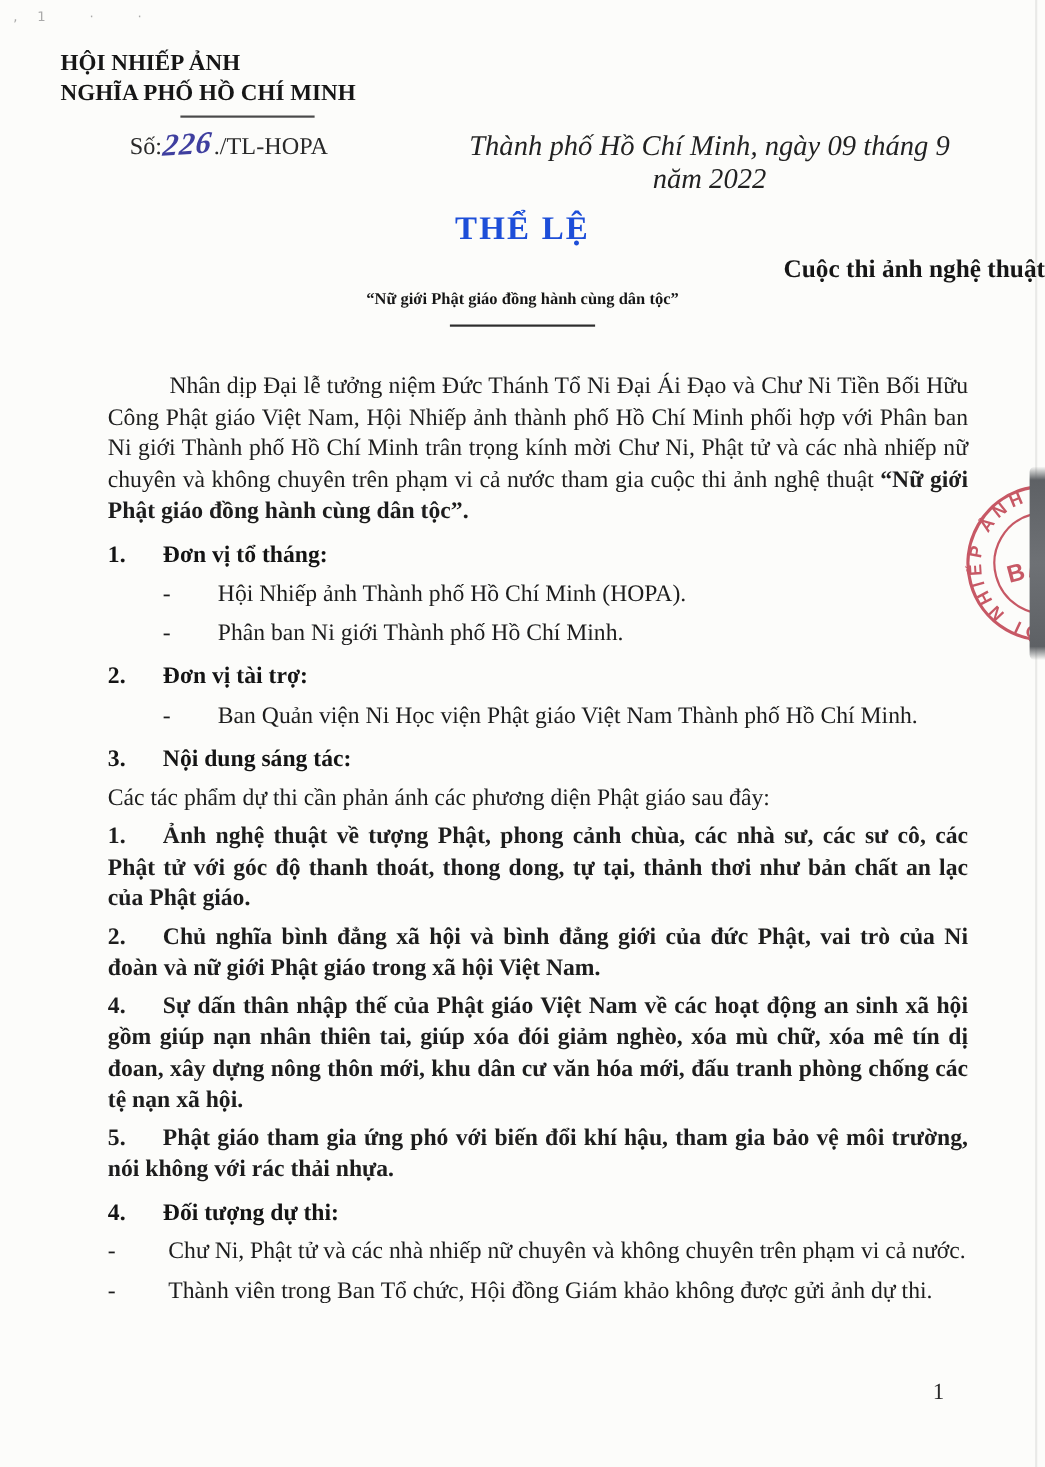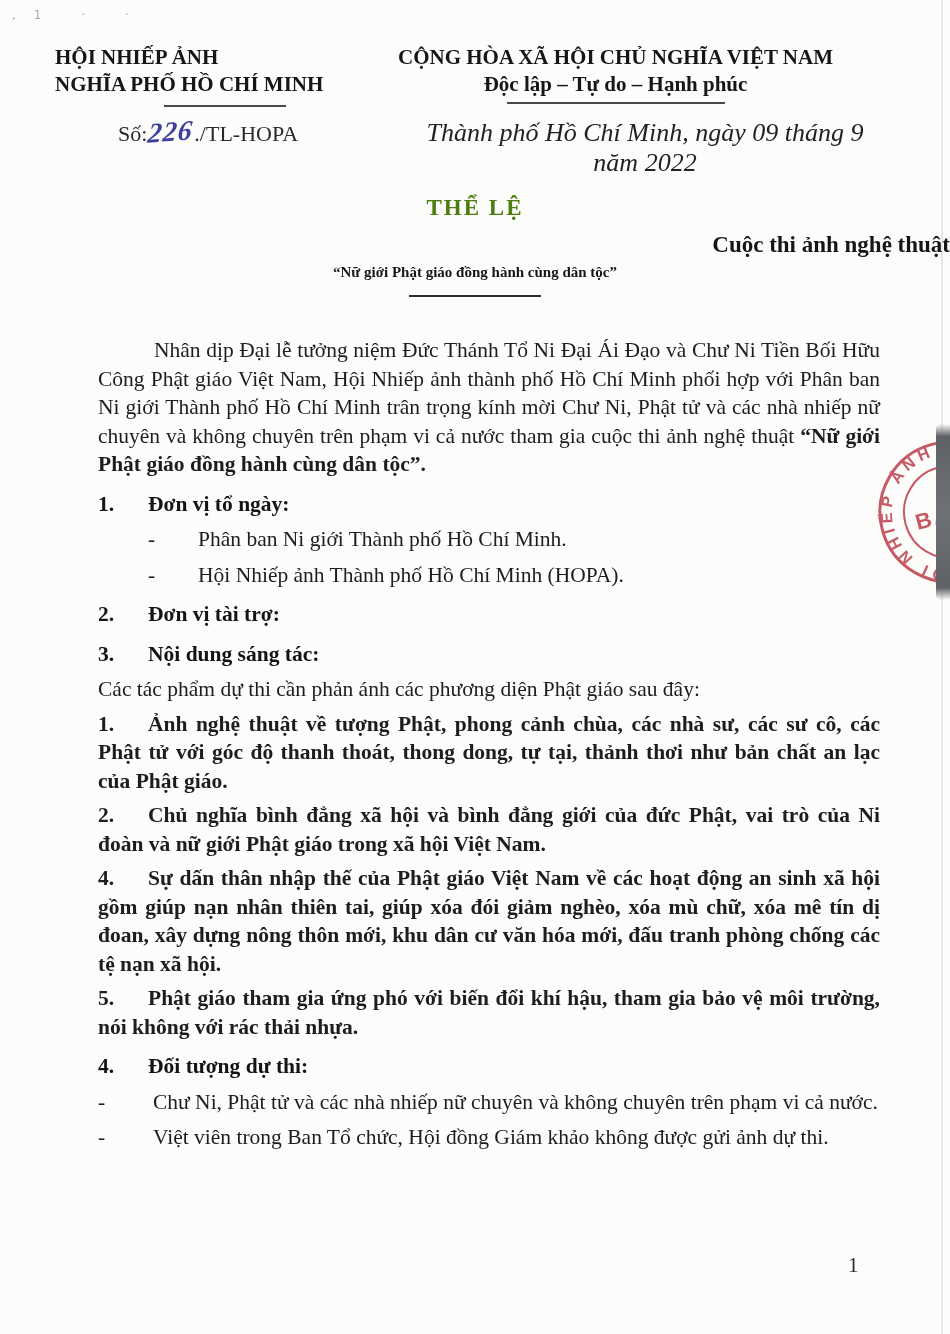--- a/index.html
+++ b/index.html
@@ -26,21 +26,21 @@
   .doc-number .hand{
     color:#3f3f9f;font-size:28px;font-style:italic;font-weight:bold;
     display:inline-block;transform:rotate(-4deg) skewX(-10deg);
     margin:0 1px;letter-spacing:1px;
   }
   .date-line{position:absolute;left:410px;top:118px;width:470px;text-align:center;
     font-size:26px;font-style:italic;color:#222;}
 
   
   .title-block{position:absolute;left:0;top:192px;width:950px;text-align:center;}
-  .title-main{font-size:23px;font-weight:bold;letter-spacing:2px;line-height:32px;color:#4d7c0f;}
+  .title-main{font-size:30px;font-weight:bold;letter-spacing:2px;line-height:32px;color:#1d4ed8;}
   .title-sub1{font-size:23px;font-weight:bold;line-height:27px;margin-top:7px;color:#161616;text-align:right;}
   .title-sub2{font-size:15px;font-weight:bold;line-height:27px;margin-top:1px;color:#161616;}
   .title-rule{width:132px;margin:9px auto 0;border-top:2px solid #2d2d2d;}
 
   
   .doc-body{
     position:absolute;left:98px;top:336px;width:782px;
     font-size:21.5px;line-height:28.5px;text-align:justify;color:#1d1d1d;
   }
   .doc-body p{margin:0;}
@@ -75,59 +75,55 @@
 
   <div class="corner-marks">,1 · ·</div>
   <div class="scan-edge-line"></div>
 
   <div class="org-block">
     <div class="h-line">HỘI NHIẾP ẢNH</div>
     <div class="h-line">NGHĨA PHỐ HỒ CHÍ MINH</div>
     <div class="org-underline"></div>
   </div>
 
-  <div class="national-block">
-    <div class="h-line1">CỘNG HÒA XÃ HỘI CHỦ NGHĨA VIỆT NAM</div>
-    <div class="h-line2">Độc lập – Tự do – Hạnh phúc</div>
-    <div class="national-underline"></div>
-  </div>
 
   <div class="doc-number">
     <span>Số:</span><span class="hand">226</span><span>./TL-HOPA</span>
   </div>
 
   <div class="date-line">Thành phố Hồ Chí Minh, ngày 09 tháng 9 năm 2022</div>
 
   <div class="title-block">
     <div class="title-main">THỂ LỆ</div>
     <div class="title-sub1">Cuộc thi ảnh nghệ thuật</div>
     <div class="title-sub2">“Nữ giới Phật giáo đồng hành cùng dân tộc”</div>
     <div class="title-rule"></div>
   </div>
 
   <div class="doc-body">
 
     <p class="intro"><span>Nhân dịp Đại lễ tưởng niệm Đức Thánh Tổ Ni Đại Ái Đạo và Chư Ni Tiền Bối Hữu Công Phật giáo Việt Nam, Hội Nhiếp ảnh thành phố Hồ Chí Minh phối hợp với Phân ban Ni giới Thành phố Hồ Chí Minh trân trọng kính mời Chư Ni, Phật tử và các nhà nhiếp nữ chuyên và không chuyên trên phạm vi cả nước tham gia cuộc thi ảnh nghệ thuật </span><b>“Nữ giới Phật giáo đồng hành cùng dân tộc”.</b></p>
 
-    <p class="sec-heading"><span class="num">1.</span><span>Đơn vị tổ ngày:</span></p>
+    <p class="sec-heading"><span class="num">1.</span><span>Đơn vị tổ tháng:</span></p>
+    <p class="dash-item"><span class="dash">-</span><span>Hội Nhiếp ảnh Thành phố Hồ Chí Minh (HOPA).</span></p>
     <p class="dash-item"><span class="dash">-</span><span>Phân ban Ni giới Thành phố Hồ Chí Minh.</span></p>
-    <p class="dash-item"><span class="dash">-</span><span>Hội Nhiếp ảnh Thành phố Hồ Chí Minh (HOPA).</span></p>
 
     <p class="sec-heading"><span class="num">2.</span><span>Đơn vị tài trợ:</span></p>
+    <p class="dash-item"><span class="dash">-</span><span>Ban Quản viện Ni Học viện Phật giáo Việt Nam Thành phố Hồ Chí Minh.</span></p>
 
     <p class="sec-heading"><span class="num">3.</span><span>Nội dung sáng tác:</span></p>
     <p class="lead">Các tác phẩm dự thi cần phản ánh các phương diện Phật giáo sau đây:</p>
     <p class="n-item"><span class="num">1.</span><span>Ảnh nghệ thuật về tượng Phật, phong cảnh chùa, các nhà sư, các sư cô, các Phật tử với góc độ thanh thoát, thong dong, tự tại, thảnh thơi như bản chất an lạc của Phật giáo.</span></p>
     <p class="n-item"><span class="num">2.</span><span>Chủ nghĩa bình đẳng xã hội và bình đẳng giới của đức Phật, vai trò của Ni đoàn và nữ giới Phật giáo trong xã hội Việt Nam.</span></p>
     <p class="n-item"><span class="num">4.</span><span>Sự dấn thân nhập thế của Phật giáo Việt Nam về các hoạt động an sinh xã hội gồm giúp nạn nhân thiên tai, giúp xóa đói giảm nghèo, xóa mù chữ, xóa mê tín dị đoan, xây dựng nông thôn mới, khu dân cư văn hóa mới, đấu tranh phòng chống các tệ nạn xã hội.</span></p>
     <p class="n-item"><span class="num">5.</span><span>Phật giáo tham gia ứng phó với biến đổi khí hậu, tham gia bảo vệ môi trường, nói không với rác thải nhựa.</span></p>
 
     <p class="sec-heading"><span class="num">4.</span><span>Đối tượng dự thi:</span></p>
     <p class="dash-item-flush"><span class="dash">-</span><span>Chư Ni, Phật tử và các nhà nhiếp nữ chuyên và không chuyên trên phạm vi cả nước.</span></p>
-    <p class="dash-item-flush"><span class="dash">-</span><span>Việt viên trong Ban Tổ chức, Hội đồng Giám khảo không được gửi ảnh dự thi.</span></p>
+    <p class="dash-item-flush"><span class="dash">-</span><span>Thành viên trong Ban Tổ chức, Hội đồng Giám khảo không được gửi ảnh dự thi.</span></p>
 
   </div>
 
   <svg class="stamp" width="180" height="180" viewBox="-90 -90 180 180">
     <defs>
       <path id="ringpath" d="M 0,58 A 58,58 0 1,1 0,-58 A 58,58 0 1,1 0,58"></path>
     </defs>
     <g transform="rotate(-15)" stroke="#c34b59">
       <circle r="70" stroke-width="3"></circle>
       <circle r="46" stroke-width="2"></circle>

